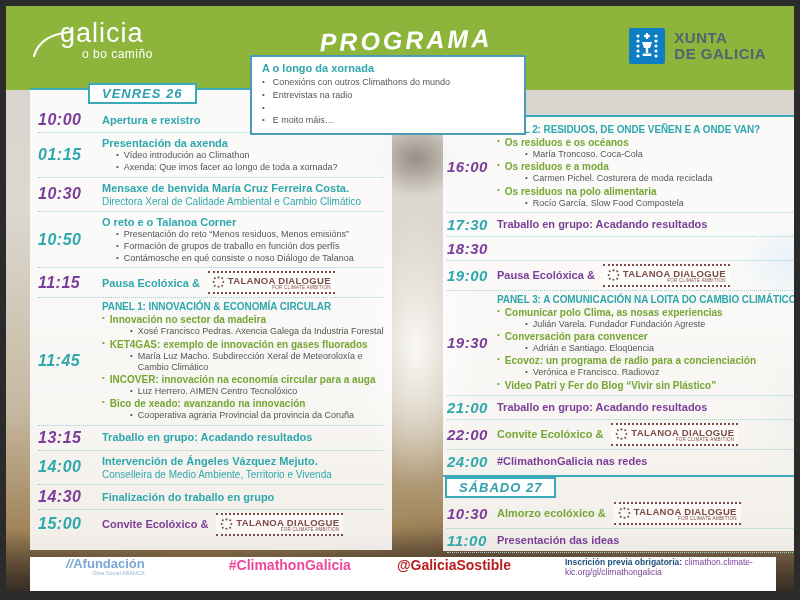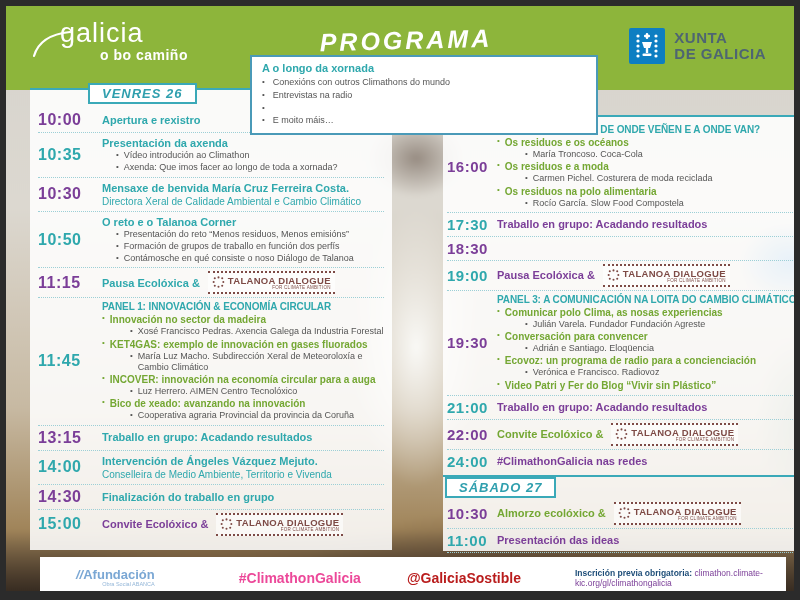--- a/index.html
+++ b/index.html
@@ -14,43 +14,43 @@
       radial-gradient(60px 120px at 99% 70%, rgba(60,110,70,0.5), rgba(60,110,70,0) 70%),
       radial-gradient(220px 130px at 25% 100%, rgba(138,106,69,0.8), rgba(138,106,69,0) 70%),
       radial-gradient(300px 160px at 60% 104%, rgba(66,48,38,0.85), rgba(66,48,38,0) 72%),
       linear-gradient(0deg, rgba(35,27,22,0.9), rgba(35,27,22,0) 12%),
       linear-gradient(180deg,#d6d3cd 0%,#dcd8d0 35%,#c7b9a2 68%,#a08459 88%,#6e5941 100%);}
   
   .band{position:absolute;left:0;top:0;right:0;height:84px;background:#8db53b;z-index:2;}
   .galicia{position:absolute;left:54px;top:12px;color:#fff;}
   .galicia-text{font-size:27px;letter-spacing:1px;}
   .galicia-swash{position:absolute;left:-28px;top:10px;}
-  .galicia-tag{font-size:14px;margin:-2px 0 0 40px;letter-spacing:0.5px;font-weight:bold;}
+  .galicia-tag{font-size:12px;margin:-2px 0 0 22px;letter-spacing:0.5px;}
   .prog{position:absolute;left:290px;top:20px;width:220px;text-align:center;color:#fff;
         font-weight:bold;font-style:italic;font-size:25px;letter-spacing:3px;transform:rotate(-1.5deg);}
   .xunta{position:absolute;right:28px;top:22px;display:flex;align-items:center;gap:9px;}
   .xunta-txt{color:#4e6572;font-weight:bold;font-size:15px;line-height:1.05;letter-spacing:0.5px;}
   
-  .announce{position:absolute;left:244px;top:49px;width:348px;background:#fff;border:2px solid #4a9ab8;
+  .announce{position:absolute;left:244px;top:49px;width:276px;background:#fff;border:2px solid #4a9ab8;
             padding:5px 10px 6px;z-index:6;box-sizing:border-box;}
   .announce-title{color:#2fa8ad;font-weight:bold;font-size:11px;margin-bottom:2px;}
   .announce ul{margin:0;padding:0;list-style:none;}
   .announce li{display:flex;gap:8px;color:#555;font-size:9px;line-height:1.45;}
   
   .panel{background:rgba(255,255,255,0.87);border-top:2px solid #3aa9b8;box-sizing:border-box;z-index:3;}
   .left-panel{position:absolute;left:24px;top:82px;width:362px;height:462px;}
   .right-panel{position:absolute;left:437px;top:109px;width:358px;height:436px;}
   .day-box{display:inline-block;border:2px solid #3aa9b8;background:#fff;padding:1px 12px;
            font-style:italic;font-weight:bold;font-size:13px;color:#2f9fae;letter-spacing:1px;}
   .venres-box{position:absolute;top:-7px;left:58px;z-index:5;}
   .rows{padding:18px 8px 2px 8px;}
   .right-panel .rows{padding:4px 6px 0 4px;}
   .row{display:flex;align-items:center;padding:3px 0;}
   .rows .row + .row{border-top:1px dotted #9ccfd6;}
-  .time{flex:0 0 64px;font-weight:bold;font-size:16px;letter-spacing:0.5px;}
+  .time{flex:0 0 64px;font-style:italic;font-weight:bold;font-size:16px;letter-spacing:0.5px;}
   .right-panel .time{flex:0 0 50px;font-size:15px;}
   .rcontent{flex:1;min-width:0;}
   .title-line{display:flex;align-items:center;}
   .rtitle{font-weight:bold;font-size:11px;line-height:1.3;}
   .subtitle{font-size:10px;line-height:1.3;color:#2fa8ad;}
   .panel-header{font-weight:bold;font-size:10px;white-space:nowrap;color:#2fa8ad;margin-bottom:1px;letter-spacing:-0.1px;}
   .item-line{display:flex;gap:5px;line-height:1.3;}
   .item-title{font-weight:bold;font-size:10px;}
   .speaker-line{display:flex;gap:5px;padding-left:28px;line-height:1.25;}
   .speaker{font-size:9px;}
@@ -60,22 +60,22 @@
   .c-teal{color:#2fa8ad;} .c-purple{color:#7b3e98;} .c-green{color:#74a733;} .c-gray{color:#555;}
   
   .talanoa{display:inline-flex;align-items:center;gap:3px;border-top:2px dotted #7d4a45;
            border-bottom:2px dotted #7d4a45;padding:2px 4px;margin-left:8px;background:rgba(255,255,255,0.6);}
   .t-txt{display:flex;flex-direction:column;}
   .t1{font-size:9.5px;font-weight:bold;color:#7d4a45;letter-spacing:0.3px;white-space:nowrap;}
   .t2{font-size:4.5px;color:#7d4a45;text-align:right;margin-top:-1px;letter-spacing:0.3px;}
   .sabado-bar{border-top:2px solid #3aa9b8;padding:0 0 1px 2px;margin-top:2px;}
   .sabado-bar .day-box{margin-top:0;}
   
-  .footer{position:absolute;left:34px;top:551px;width:746px;height:42px;background:#fff;display:flex;
-          align-items:center;z-index:7;}
+  .footer{position:absolute;left:24px;top:551px;width:746px;height:42px;background:#fff;display:flex;
+          z-index:7;}
   .afund{margin-left:36px;color:#7aa7d4;line-height:1;}
   .afund-main{font-size:13px;font-weight:bold;}
   .afund-pre{font-style:italic;}
   .afund-sub{font-size:5.5px;color:#93b6d8;text-align:right;margin-top:1px;}
   .hash{margin-left:84px;font-size:14px;font-weight:bold;color:#ec4899;}
   .handle{margin-left:46px;font-size:14px;font-weight:bold;color:#b91c1c;}
   .insc{margin-left:54px;font-size:8.5px;color:#1f4e79;}
   .insc-label{font-weight:bold;}
   .insc-url{color:#7b3e98;}
 </style>
@@ -148,21 +148,21 @@
     <div class="rows" id="left-rows">
         <div class="row">
           <div class="time c-purple">10:00</div>
           <div class="rcontent">
             <div class="title-line">
               <span class="rtitle c-teal">Apertura e rexistro</span>
             </div>
           </div>
         </div>
         <div class="row">
-          <div class="time c-teal">10:35</div>
+          <div class="time c-teal">01:15</div>
           <div class="rcontent">
             <div class="title-line">
               <span class="rtitle c-teal">Presentación da axenda</span>
             </div>
             <div class="bullet-line">
               <span class="blt c-gray">•</span>
               <span class="bullet c-gray">Vídeo introdución ao Climathon</span>
             </div>
             <div class="bullet-line">
               <span class="blt c-gray">•</span>

